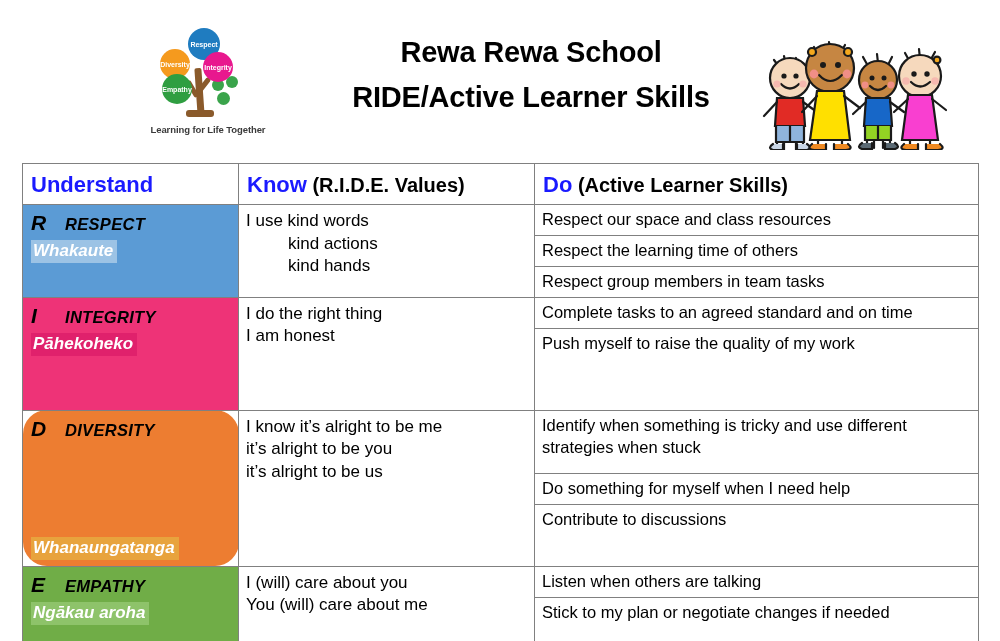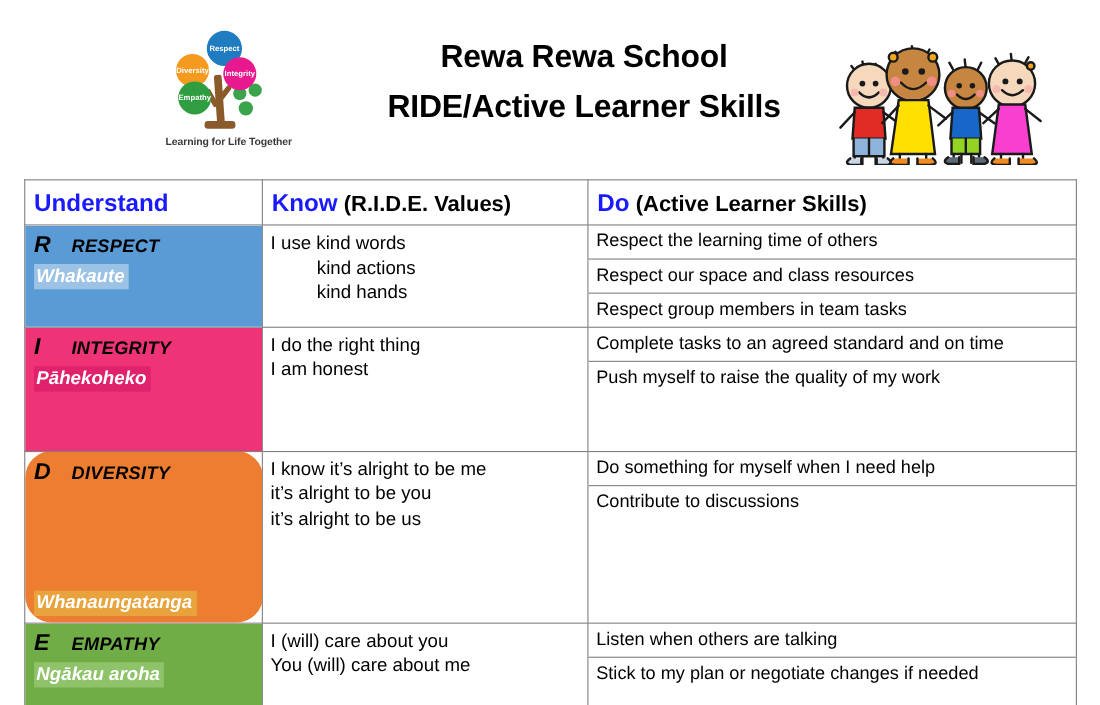--- a/index.html
+++ b/index.html
@@ -342,24 +342,24 @@
         </td>
         <td class="know-cell">
           <div class="know-line">I use kind words</div>
           <div class="know-line indent">kind actions</div>
           <div class="know-line indent">kind hands</div>
         </td>
         <td class="do-cell">
           <table class="do-sub">
             <tbody>
               <tr>
+                  <td>Respect our space and class resources</td>
+                </tr>
+              <tr>
                   <td>Respect the learning time of others</td>
-                </tr>
-              <tr>
-                  <td>Respect our space and class resources</td>
                 </tr>
               <tr>
                   <td>Respect group members in team tasks</td>
                 </tr>
             </tbody>
           </table>
         </td>
       </tr>
 
       <tr style="height:113px">
@@ -400,20 +400,23 @@
         </td>
         <td class="know-cell">
           <div class="know-line">I know it’s alright to be me</div>
           <div class="know-line">it’s alright to be you</div>
           <div class="know-line">it’s alright to be us</div>
         </td>
         <td class="do-cell">
           <table class="do-sub">
             <tbody>
               <tr>
+                  <td style="height:54px">Identify when something is tricky and use different strategies when stuck</td>
+                </tr>
+              <tr>
                   <td>Do something for myself when I need help</td>
                 </tr>
               <tr>
                   <td>Contribute to discussions</td>
                 </tr>
             </tbody>
           </table>
         </td>
       </tr>
 

